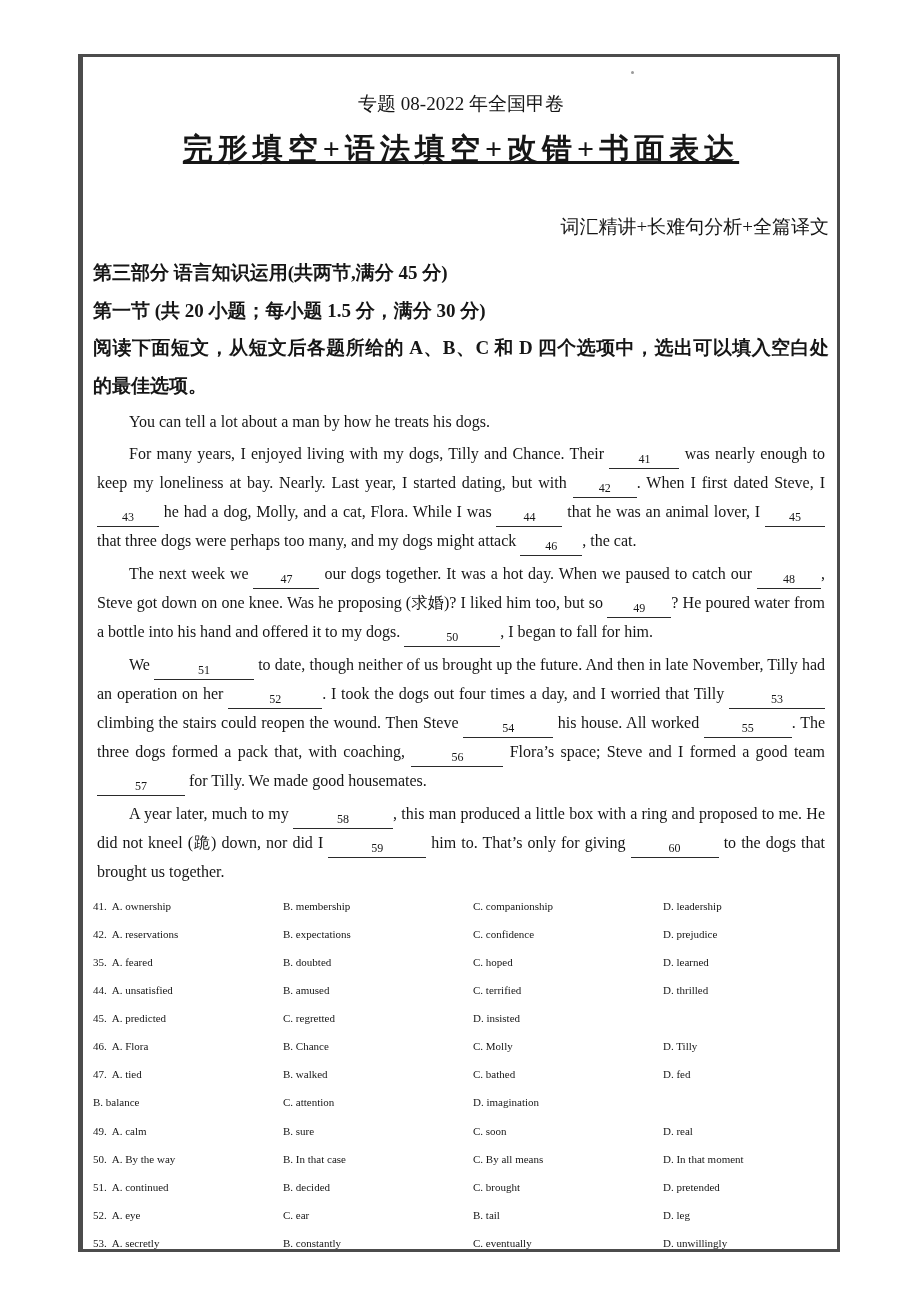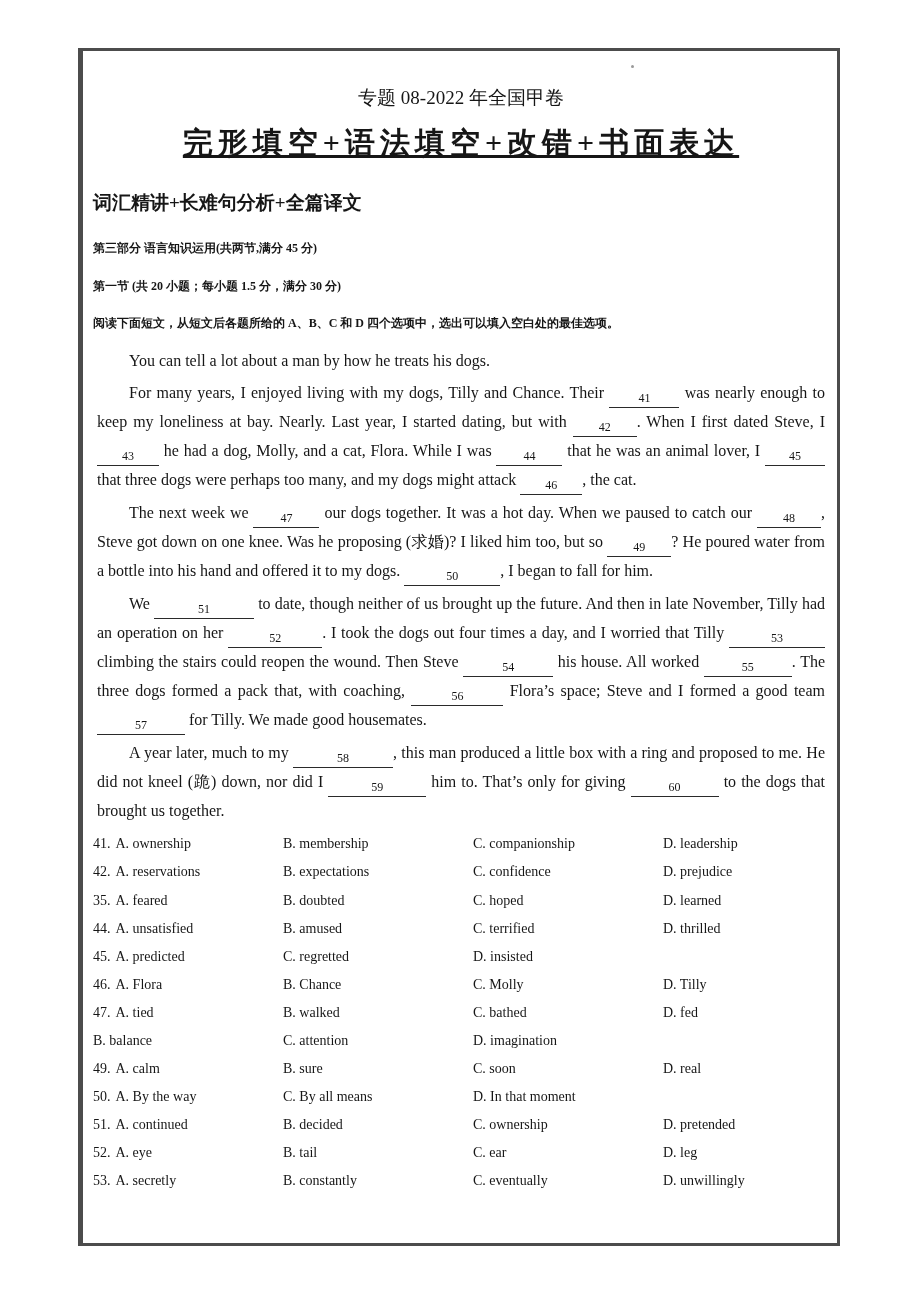--- a/index.html
+++ b/index.html
@@ -7,21 +7,21 @@
     padding: 0;
     background: #ffffff;
     width: 920px;
     height: 1302px;
     font-family: "Liberation Serif", "DejaVu Serif", serif;
     color: #161616;
   }
   .page {
     position: absolute;
     left: 78px;
-    top: 48px;
+    top: 54px;
     width: 762px;
     height: 1198px;
     box-sizing: border-box;
     border: 3px solid #4c4c4c;
     border-left-width: 5px;
     background: #ffffff;
     padding: 34px 8px 0 10px;
     overflow: hidden;
   }
   .artifact-dot {
@@ -43,28 +43,28 @@
   .main-title {
     margin: 12px 0 0 0;
     text-align: center;
     font-size: 30px;
     font-weight: 900;
     letter-spacing: 5px;
     line-height: 40px;
     text-decoration: underline;
   }
   .subtitle {
-    margin: 27px 0 14px 0;
-    text-align: left;
+    margin: 45px 0 14px 0;
+    text-align: right;
     font-size: 19px;
-    font-weight: bold;
+    font-weight: normal;
     line-height: 26px;
   }
   .heading-line {
-    font-size: 12px;
+    font-size: 19px;
     font-weight: bold;
     line-height: 37.5px;
     text-align: justify;
   }
   .passage p {
     margin: 4px;
     font-size: 16px;
     line-height: 28.4px;
     text-align: justify;
     text-indent: 2em;
@@ -78,21 +78,21 @@
     vertical-align: -4px;
     font-size: 12px;
     text-indent: 0;
   }
   .options {
     margin-top: 5px;
   }
   .qrow {
     display: grid;
     grid-template-columns: 190px 190px 190px 1fr;
-    font-size: 14px;
+    font-size: 11px;
     line-height: 28.1px;
   }
   .qcell { white-space: nowrap; overflow: hidden; }
   .qnum { margin-right: 5px; }
 </style>
 </head>
 <body>
 
 <div class="page">
   <div class="artifact-dot"></div>
@@ -161,33 +161,34 @@
         <div class="qcell">D. imagination</div>
       </div>
       <div class="qrow">
         <div class="qcell"><span class="qnum">49.</span><span>A. calm</span></div>
         <div class="qcell">B. sure</div>
         <div class="qcell">C. soon</div>
         <div class="qcell">D. real</div>
       </div>
       <div class="qrow">
         <div class="qcell"><span class="qnum">50.</span><span>A. By the way</span></div>
+        <div class="qcell">B. In that case</div>
         <div class="qcell">C. By all means</div>
         <div class="qcell">D. In that moment</div>
       </div>
       <div class="qrow">
         <div class="qcell"><span class="qnum">51.</span><span>A. continued</span></div>
         <div class="qcell">B. decided</div>
-        <div class="qcell">C. ownership</div>
+        <div class="qcell">C. brought</div>
         <div class="qcell">D. pretended</div>
       </div>
       <div class="qrow">
         <div class="qcell"><span class="qnum">52.</span><span>A. eye</span></div>
+        <div class="qcell">C. ear</div>
         <div class="qcell">B. tail</div>
-        <div class="qcell">C. ear</div>
         <div class="qcell">D. leg</div>
       </div>
       <div class="qrow">
         <div class="qcell"><span class="qnum">53.</span><span>A. secretly</span></div>
         <div class="qcell">B. constantly</div>
         <div class="qcell">C. eventually</div>
         <div class="qcell">D. unwillingly</div>
       </div>
     </div>
 </div>

